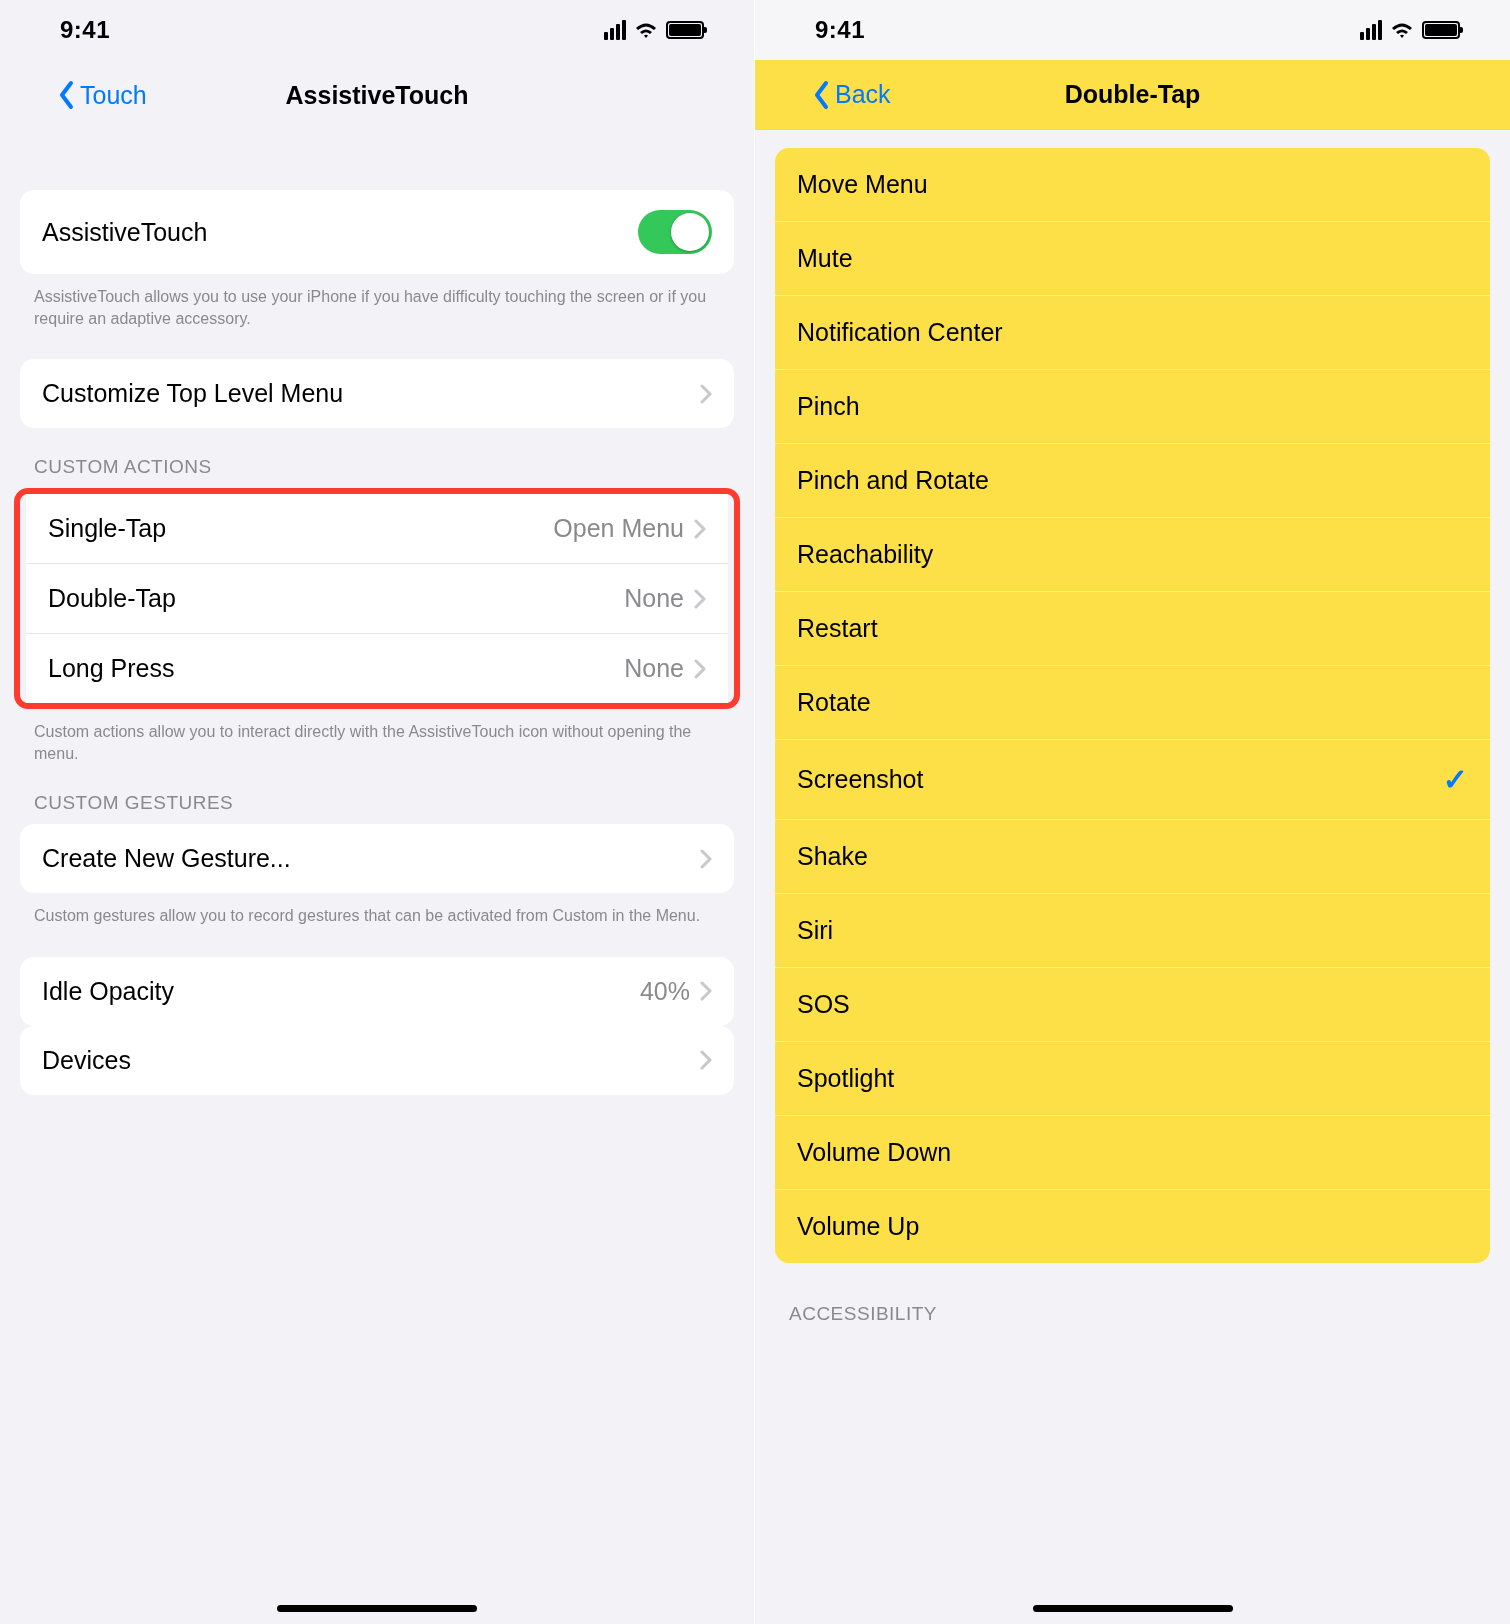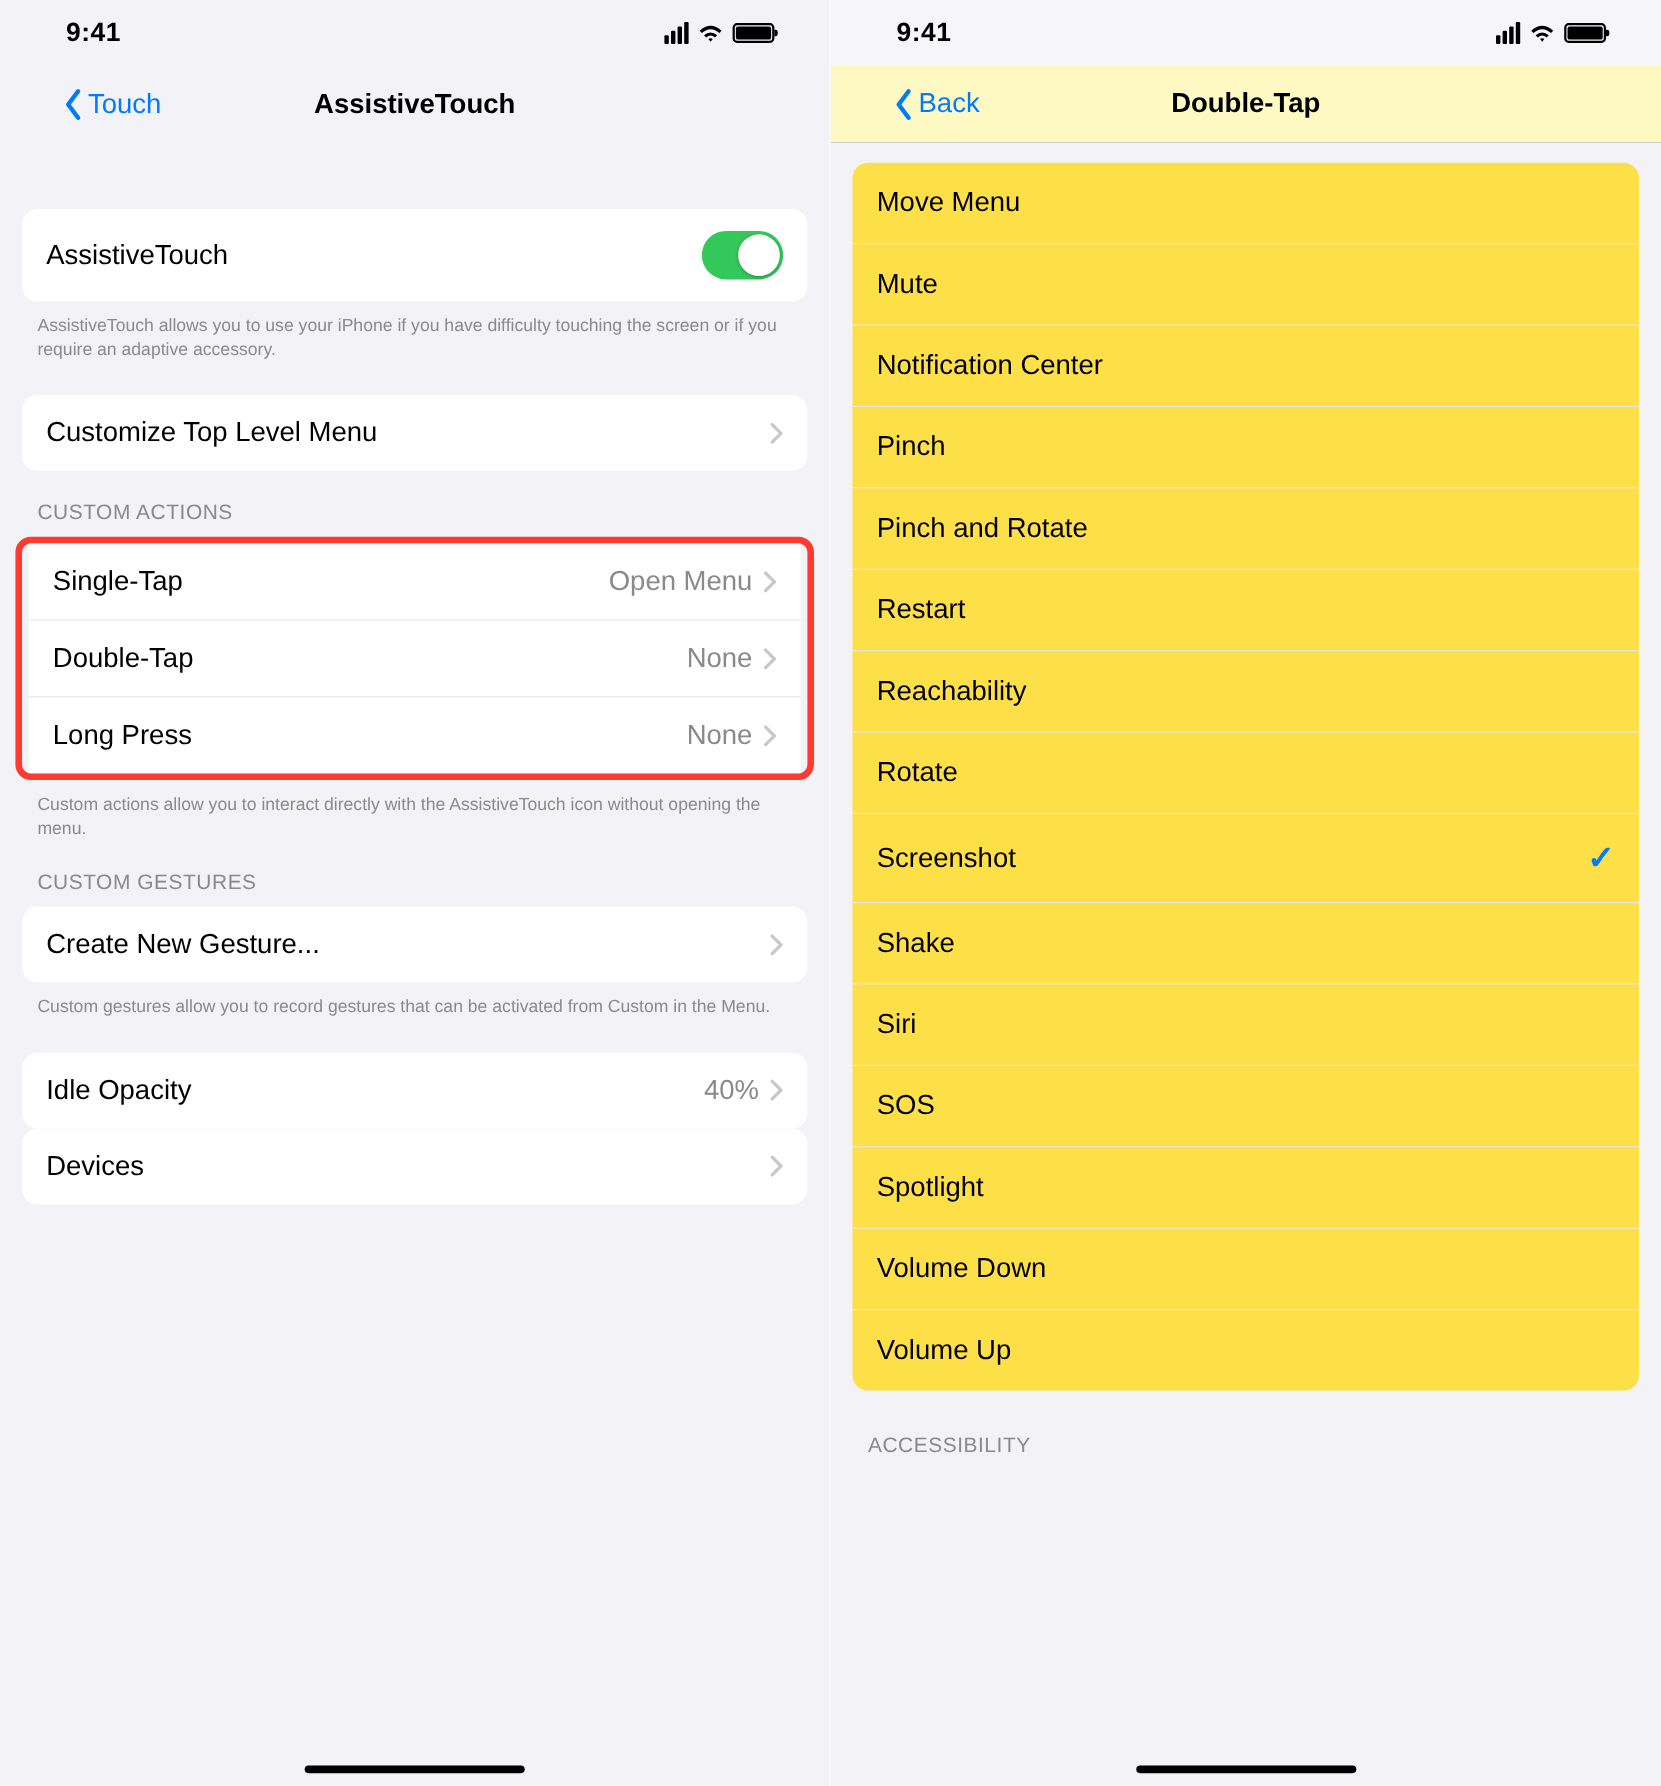--- a/index.html
+++ b/index.html
@@ -39,21 +39,21 @@
   .switch{width:74px;height:44px;background:#34c759;border-radius:22px;position:relative;}
   .switch .knob{position:absolute;right:3px;top:3px;width:38px;height:38px;background:#fff;border-radius:50%;box-shadow:0 1px 3px rgba(0,0,0,.3);}
   
   .highlight{border:6px solid #ff3b30;border-radius:14px;margin:0 14px;padding:0;}
   .highlight .card{margin:0 6px;border-radius:0;}
   
   .list{background:#fde047;border-radius:14px;margin:0 20px;}
   .list-row{display:flex;align-items:center;padding:22px 22px;font-size:25px;border-bottom:1px solid #e5e5ea;}
   .list-row:last-child{border-bottom:none;}
   .check{color:#007aff;font-size:30px;margin-left:auto;font-weight:600;}
-  .phone-right .navbar{border-bottom:1px solid #d1d1d6; background:#fef9c3;}
+  .phone-right .navbar{border-bottom:1px solid #d1d1d6; background:#fde047;}
   .phone-right .statusbar{background:#f6f6f9;}
   .home-ind{position:absolute;bottom:12px;left:50%;transform:translateX(-50%);width:200px;height:7px;background:#000;border-radius:4px;}
   .right-scroll{height:calc(100% - 130px);overflow:hidden;}
 </style>
 </head>
 <body>
 
 <div class="wrap">
 
   <div class="phone phone-left">
@@ -208,24 +208,24 @@
           <div class="list-row">
             <span>Notification Center</span>
           </div>
           <div class="list-row">
             <span>Pinch</span>
           </div>
           <div class="list-row">
             <span>Pinch and Rotate</span>
           </div>
           <div class="list-row">
+            <span>Reachability</span>
+          </div>
+          <div class="list-row">
             <span>Restart</span>
-          </div>
-          <div class="list-row">
-            <span>Reachability</span>
           </div>
           <div class="list-row">
             <span>Rotate</span>
           </div>
           <div class="list-row">
             <span>Screenshot</span>
             <span class="check">✓</span>
           </div>
           <div class="list-row">
             <span>Shake</span>

